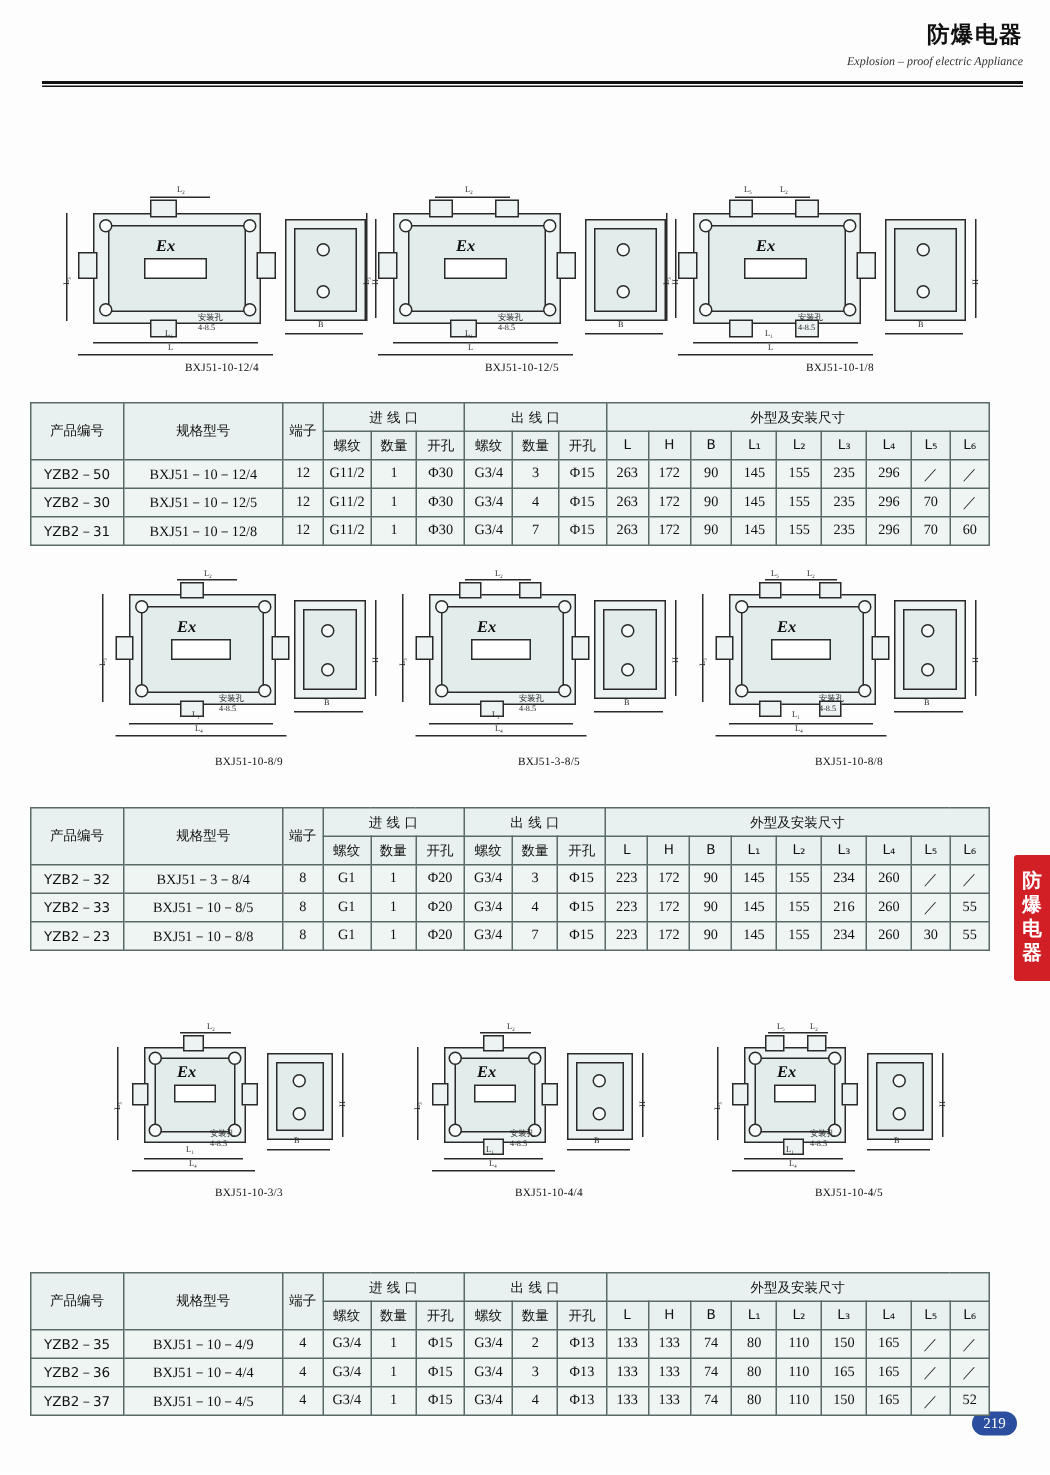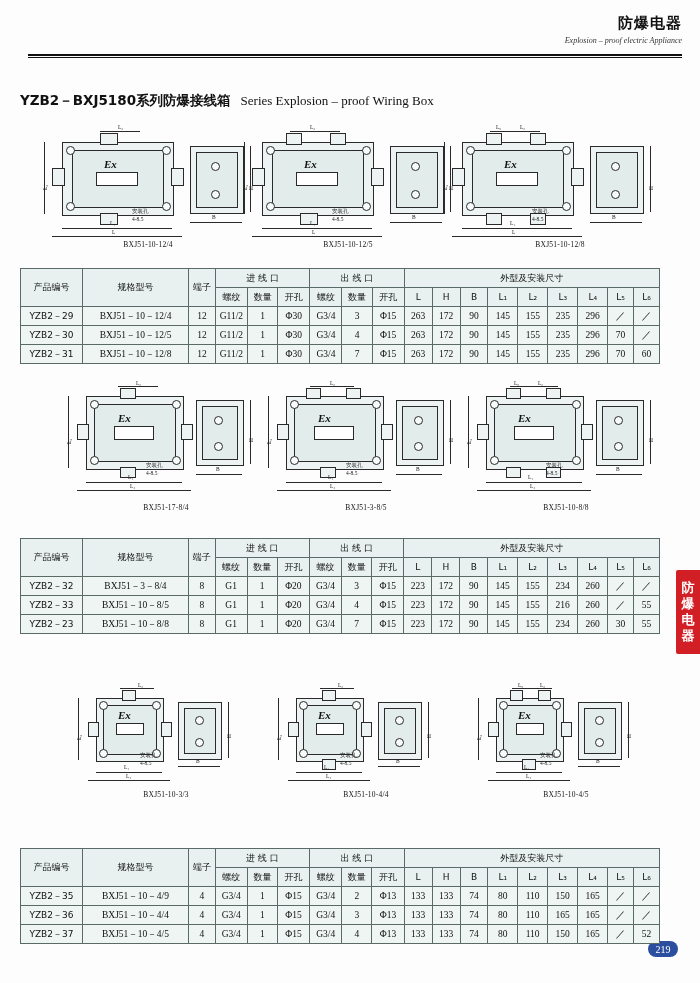--- a/index.html
+++ b/index.html
@@ -127,23 +127,20 @@
 
 <div class="page">
 
   <div class="hdr">
     <div class="cn">防爆电器</div>
     <div class="en">Explosion – proof electric Appliance</div>
     <div class="rule"></div>
     <div class="rule2"></div>
   </div>
 
-  <div class="title">
-    <span>YZB2－BXJ5180系列防爆接线箱</span><span class="en">Series Explosion – proof Wiring Box</span>
-  </div>
 
   <div class="sidetab">
     <span>防</span>
     <span>爆</span>
     <span>电</span>
     <span>器</span>
   </div>
 
   <div class="pagenum">219</div>
 
@@ -253,21 +250,21 @@
   <div>
     <div class="bx" style="left:590px;top:146px;width:52px;height:66px;"></div>
     <div class="bx2" style="left:596px;top:152px;width:40px;height:54px;"></div>
     <div class="bolt" style="left:611px;top:162px;"></div>
     <div class="bolt" style="left:611px;top:190px;"></div>
     <div class="hl" style="left:590px;top:222px;width:52px;"></div>
     <div class="tick" style="left:612px;top:214px;">B</div>
     <div class="vl" style="left:650px;top:146px;height:66px;"></div>
     <div class="vtick" style="left:648px;top:190px;">H</div>
   </div>
-  <div class="dwgcap" style="left:490px;top:240px;">BXJ51-10-12/8</div>
+  <div class="dwgcap" style="left:490px;top:240px;">BXJ51-10-1/8</div>
 
   <table class="spec" style="left:20px;top:268px;width:640px;">
     <thead>
       <tr>
         <th rowspan="2" class="thcn" style="width:62px;">产品编号</th>
         <th rowspan="2" class="thcn" style="width:108px;">规格型号</th>
         <th rowspan="2" class="thcn" style="width:26px;">端子</th>
         <th colspan="3" class="thcn">进 线 口</th>
         <th colspan="3" class="thcn">出 线 口</th>
         <th colspan="9" class="thcn">外型及安装尺寸</th>
@@ -285,21 +282,21 @@
         <th style="width:30px;">L₁</th>
         <th style="width:30px;">L₂</th>
         <th style="width:30px;">L₃</th>
         <th style="width:30px;">L₄</th>
         <th style="width:26px;">L₅</th>
         <th style="width:26px;">L₆</th>
       </tr>
     </thead>
     <tbody>
       <tr>
-        <td class="cn">YZB2－29</td>
+        <td class="cn">YZB2－50</td>
         <td>BXJ51－10－12/4</td>
         <td>12</td>
         <td>G11/2</td>
         <td>1</td>
         <td>Φ30</td>
         <td>G3/4</td>
         <td>3</td>
         <td>Φ15</td>
         <td>263</td>
         <td>172</td>
@@ -381,21 +378,21 @@
   <div>
     <div class="bx" style="left:196px;top:400px;width:46px;height:64px;"></div>
     <div class="bx2" style="left:202px;top:406px;width:34px;height:52px;"></div>
     <div class="bolt" style="left:214px;top:416px;"></div>
     <div class="bolt" style="left:214px;top:442px;"></div>
     <div class="hl" style="left:196px;top:474px;width:46px;"></div>
     <div class="tick" style="left:216px;top:466px;">B</div>
     <div class="vl" style="left:250px;top:400px;height:64px;"></div>
     <div class="vtick" style="left:248px;top:442px;">H</div>
   </div>
-  <div class="dwgcap" style="left:96px;top:503px;">BXJ51-17-8/4</div>
+  <div class="dwgcap" style="left:96px;top:503px;">BXJ51-10-8/9</div>
 
   <div>
     <div class="bx" style="left:286px;top:396px;width:96px;height:72px;"></div>
     <div class="bx2" style="left:294px;top:404px;width:80px;height:56px;"></div>
     <div class="bx" style="left:314px;top:426px;width:38px;height:12px;background:#fff;"></div>
     <div class="exlbl" style="left:318px;top:412px;">Ex</div>
     <div class="bolt" style="left:290px;top:400px;"></div>
     <div class="bolt" style="left:372px;top:400px;"></div>
     <div class="bolt" style="left:290px;top:456px;"></div>
     <div class="bolt" style="left:372px;top:456px;"></div>

